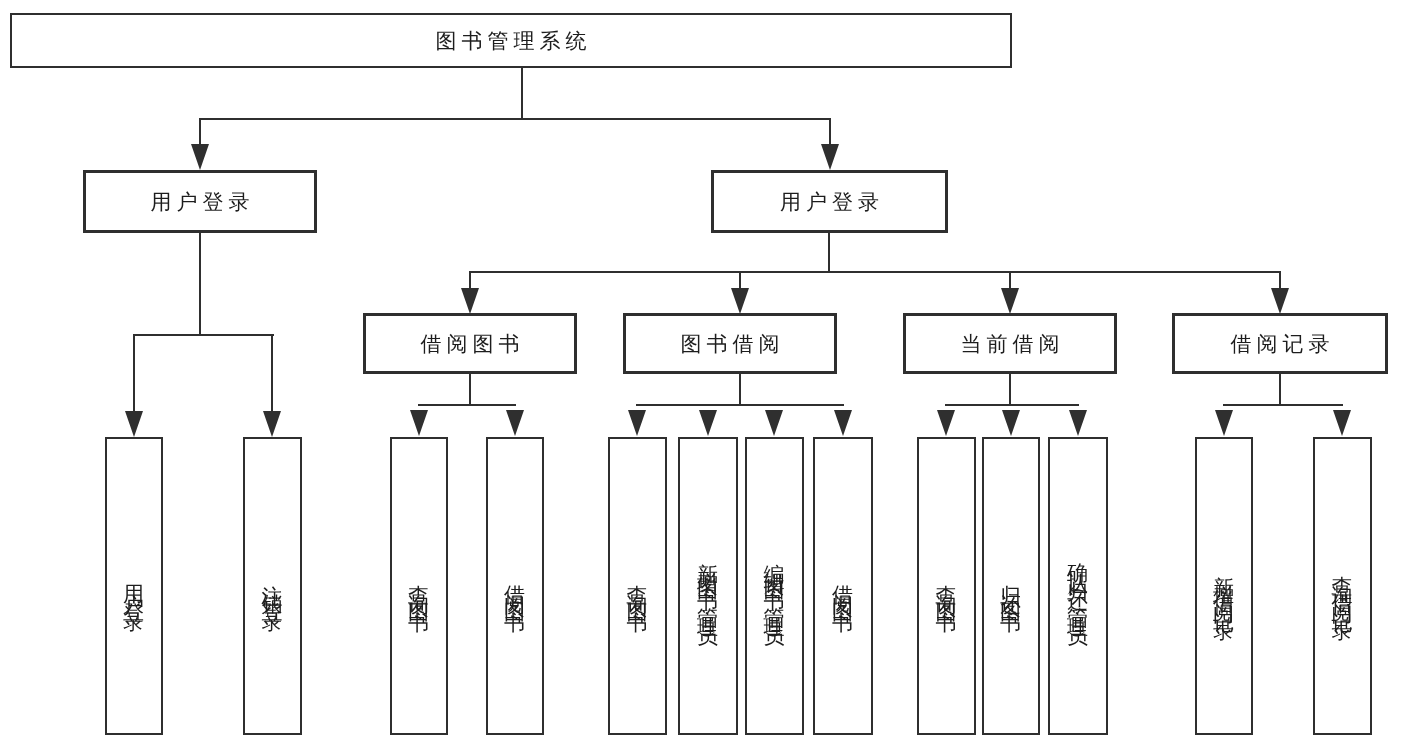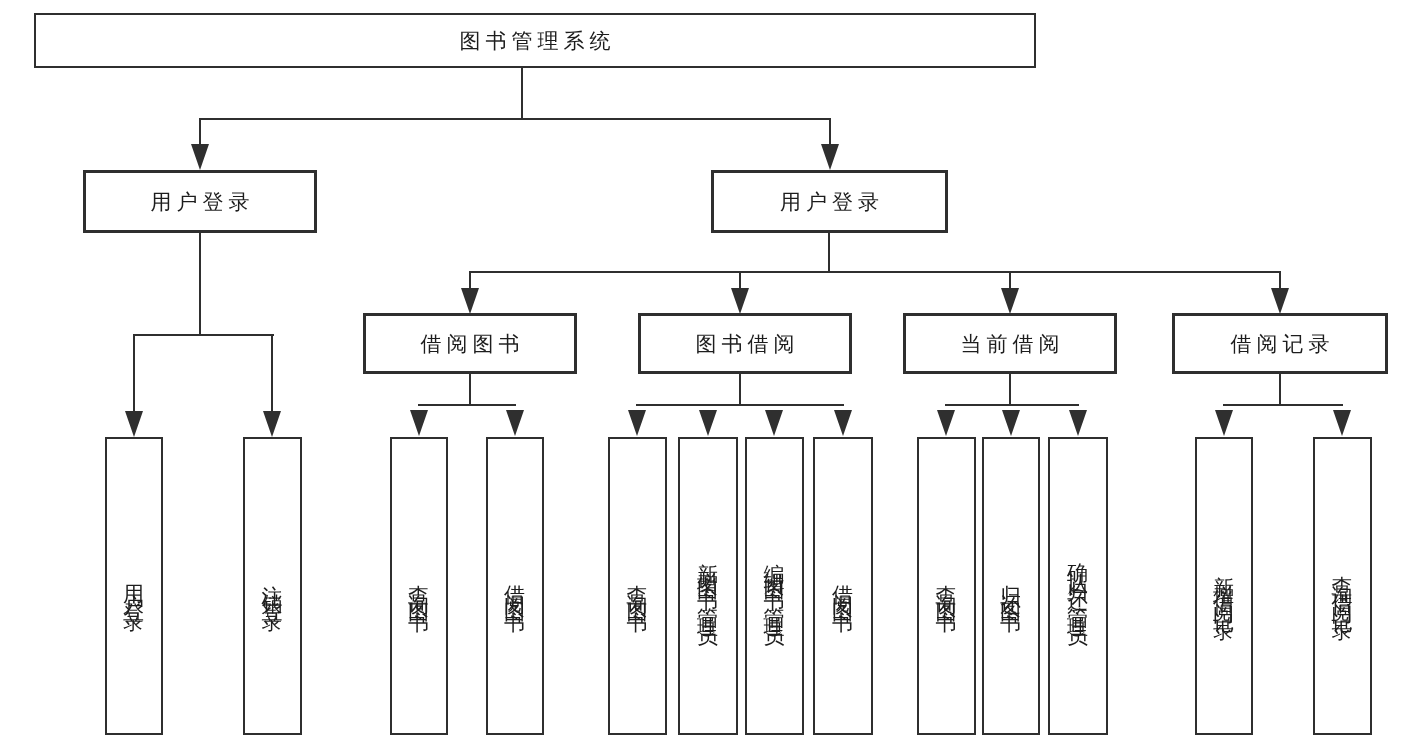--- a/index.html
+++ b/index.html
@@ -104,35 +104,35 @@
   <div class="hline" style="left:945px;top:404px;width:134px;height:2px"></div>
   <div class="arrowhead" style="left:937px;top:410px"></div>
   <div class="arrowhead" style="left:1002px;top:410px"></div>
   <div class="arrowhead" style="left:1069px;top:410px"></div>
 
   <div class="vline" style="left:1279px;top:373px;width:2px;height:33px"></div>
   <div class="hline" style="left:1223px;top:404px;width:120px;height:2px"></div>
   <div class="arrowhead" style="left:1215px;top:410px"></div>
   <div class="arrowhead" style="left:1333px;top:410px"></div>
 
-  <div class="box root" style="left:34px;top:13px;width:1002px;height:55px">
+  <div class="box root" style="left:10px;top:13px;width:1002px;height:55px">
     <span class="lbl">图书管理系统</span>
   </div>
 
   <div class="box" style="left:83px;top:170px;width:234px;height:63px">
     <span class="lbl">用户登录</span>
   </div>
   <div class="box" style="left:711px;top:170px;width:237px;height:63px">
     <span class="lbl">用户登录</span>
   </div>
 
   <div class="box" style="left:363px;top:313px;width:214px;height:61px">
     <span class="lbl">借阅图书</span>
   </div>
-  <div class="box" style="left:638px;top:313px;width:214px;height:61px">
+  <div class="box" style="left:623px;top:313px;width:214px;height:61px">
     <span class="lbl">图书借阅</span>
   </div>
   <div class="box" style="left:1172px;top:313px;width:216px;height:61px">
     <span class="lbl">借阅记录</span>
   </div>
   <div class="box" style="left:903px;top:313px;width:214px;height:61px">
     <span class="lbl">当前借阅</span>
   </div>
 
   <div class="box leaf" style="left:105px;top:437px;width:58px;height:298px">

